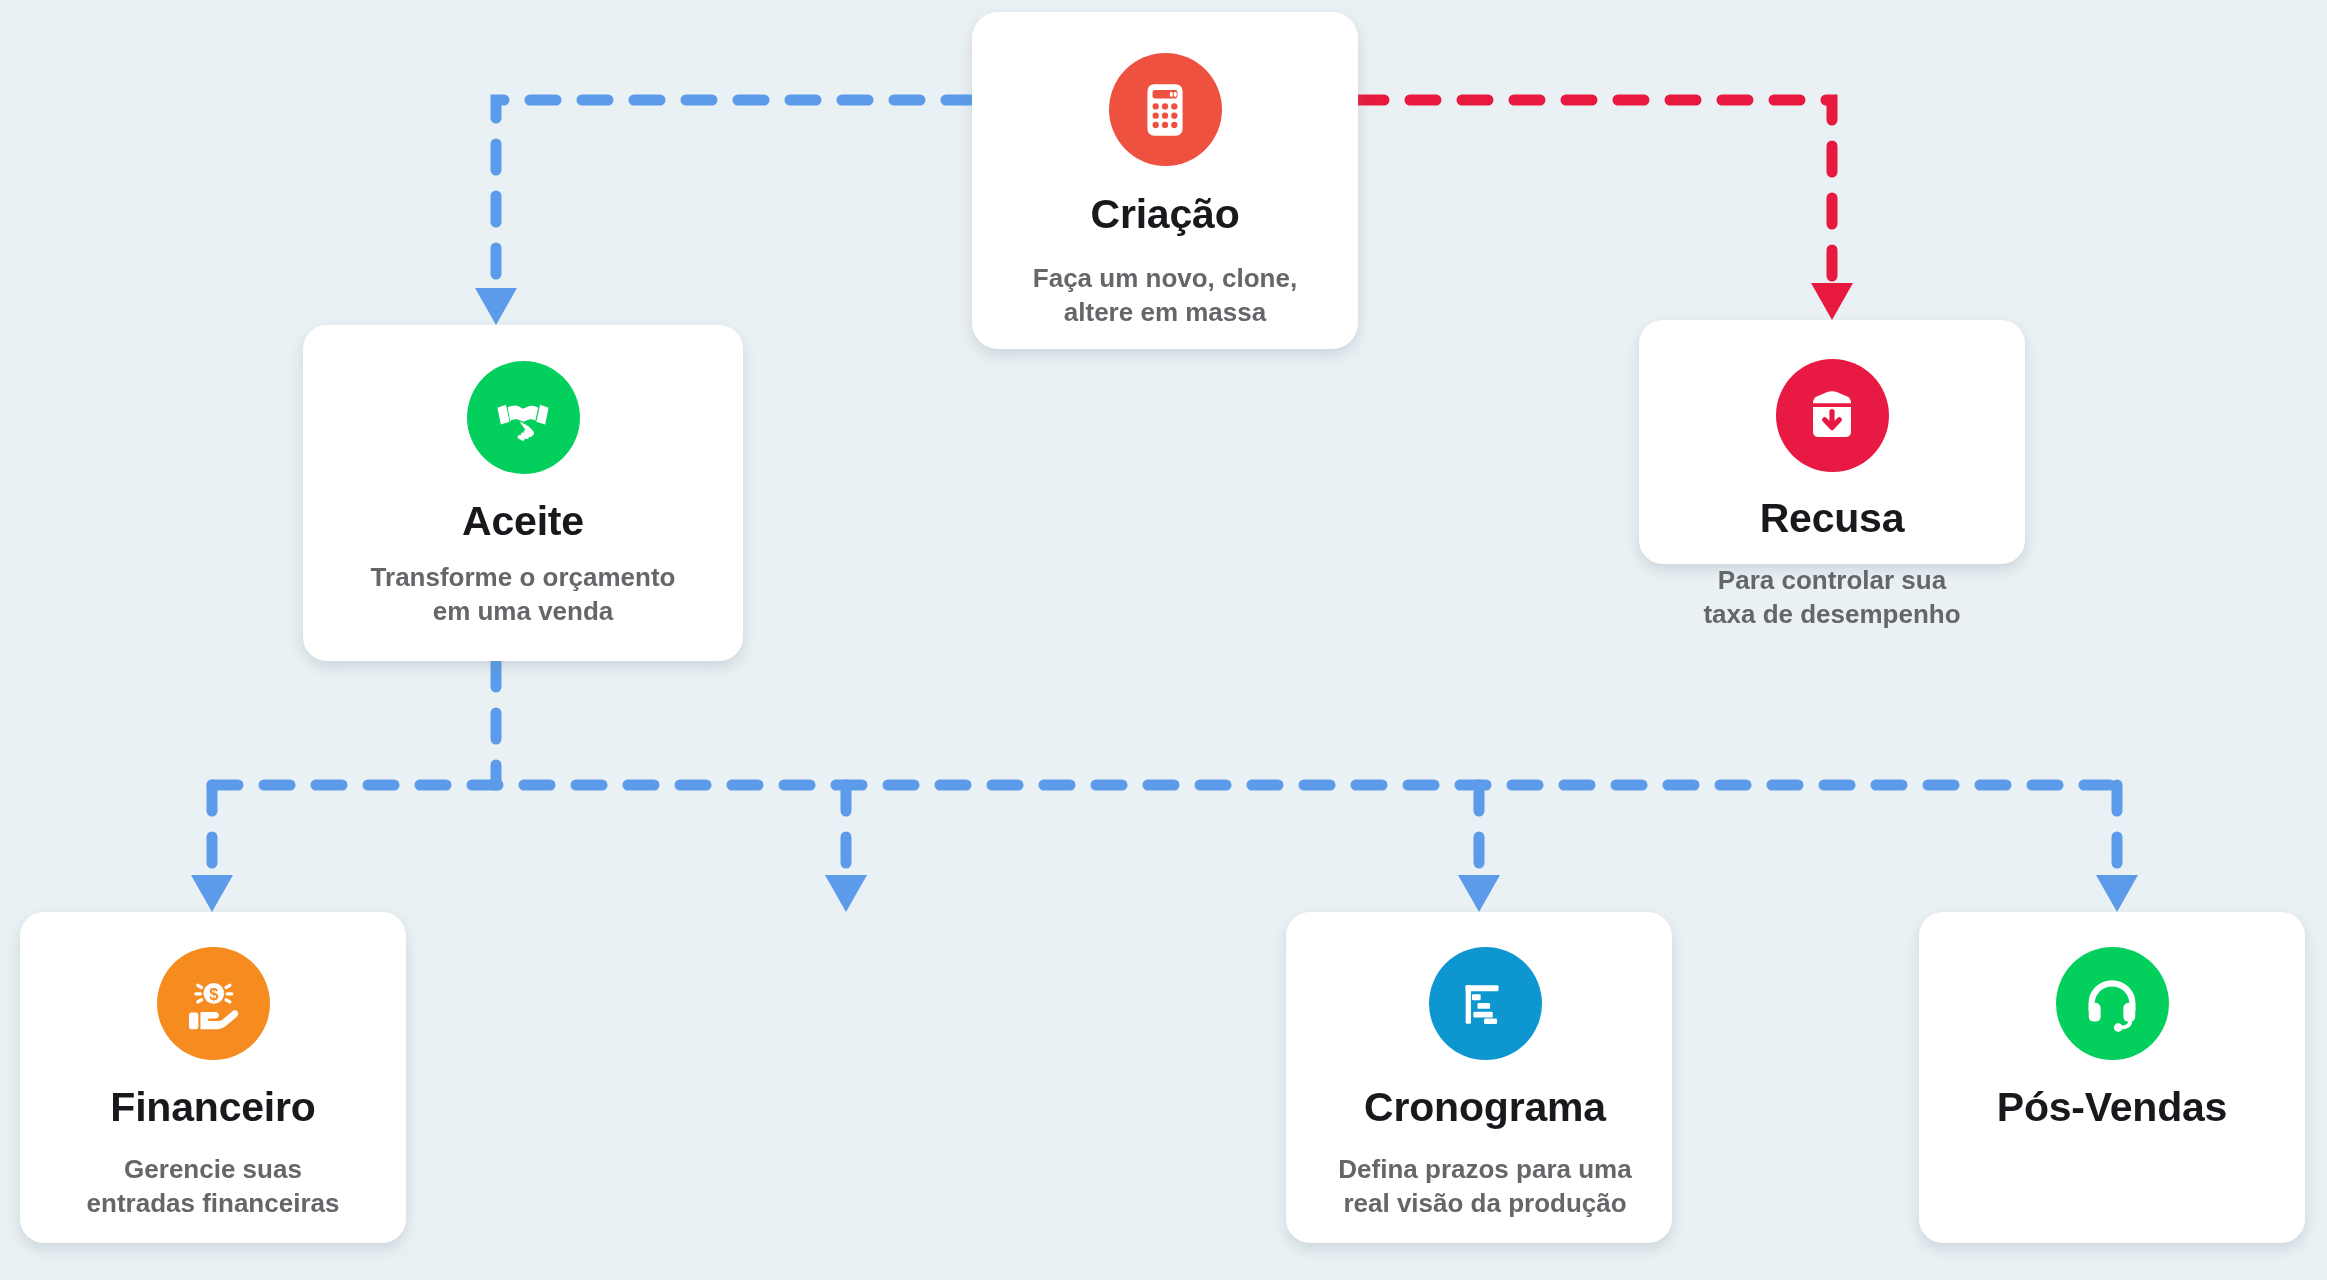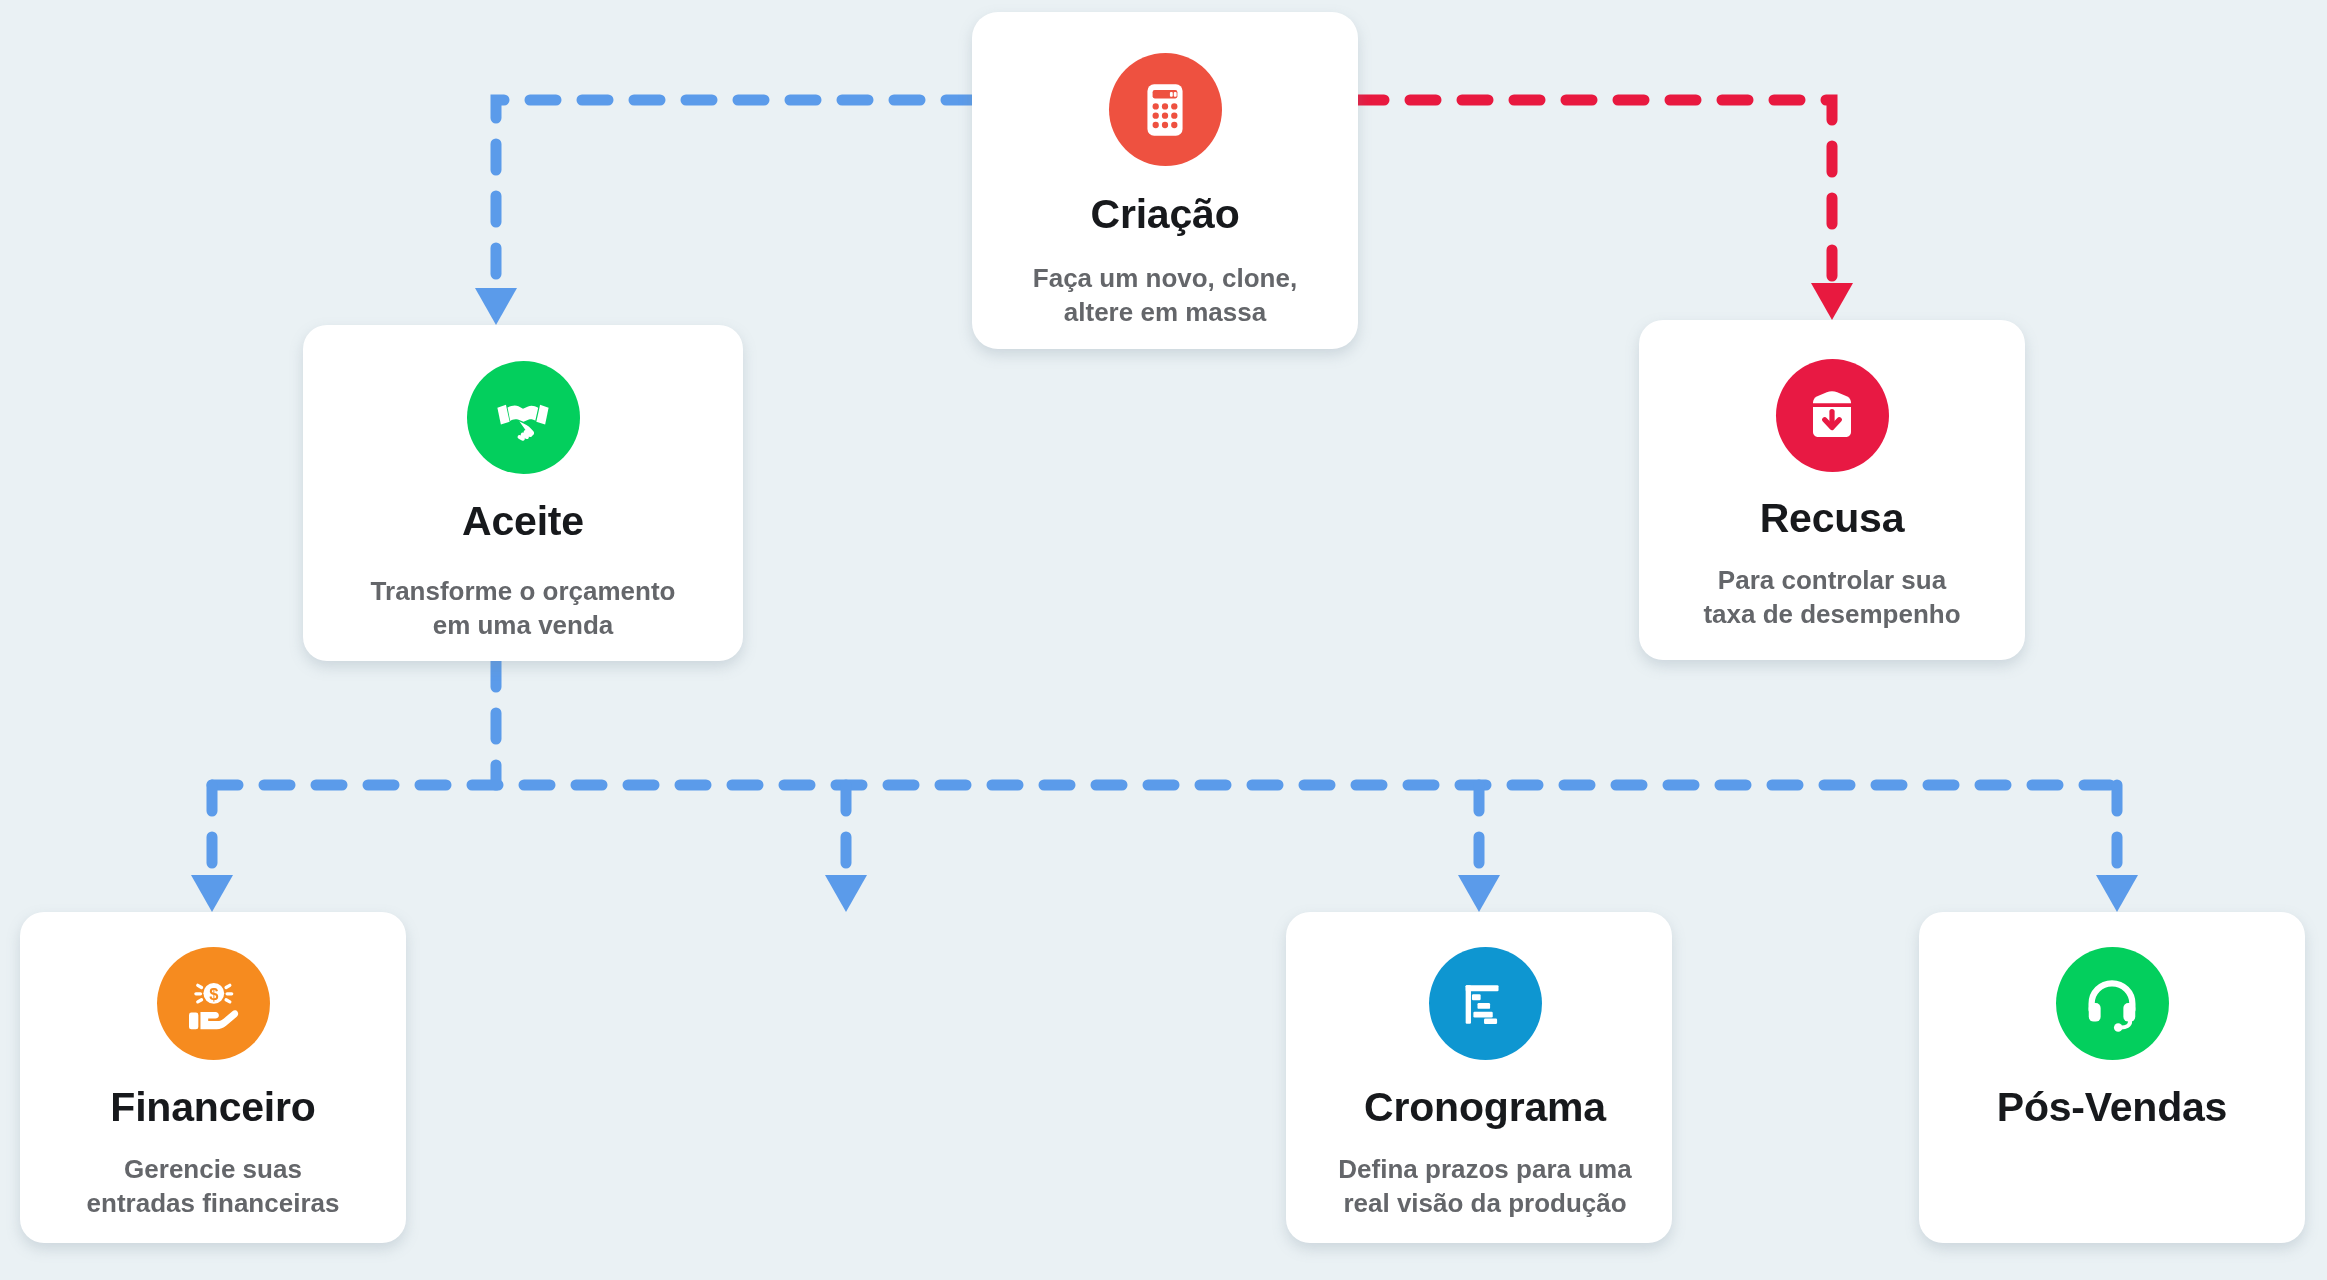--- a/index.html
+++ b/index.html
@@ -74,24 +74,24 @@
   }
   #card-criacao .card-icon { width: 113px; height: 113px; margin-top: 41px; background: #ee5140; }
   #card-criacao .card-title { font-size: 41px; margin-top: 26px; }
   #card-criacao .card-desc  { font-size: 26px; margin-top: 24px; }
 
   #card-aceite {
     left: 303px; top: 325px; width: 440px; height: 336px;
   }
   #card-aceite .card-icon { width: 113px; height: 113px; margin-top: 36px; background: #03cf5d; }
   #card-aceite .card-title { font-size: 41px; margin-top: 25px; }
-  #card-aceite .card-desc  { font-size: 26px; margin-top: 30px; }
+  #card-aceite .card-desc  { font-size: 26px; margin-top: 16px; }
 
   #card-recusa {
-    left: 1639px; top: 320px; width: 386px; height: 340px;
+    left: 1639px; top: 320px; width: 386px; height: 244px;
   }
   #card-recusa .card-icon { width: 113px; height: 113px; margin-top: 39px; background: #e81943; }
   #card-recusa .card-title { font-size: 41px; margin-top: 24px; }
   #card-recusa .card-desc  { font-size: 26px; margin-top: 22px; }
 
   .card-bottom {
     top: 912px; width: 386px; height: 331px;
   }
   .card-bottom .card-icon { width: 113px; height: 113px; margin-top: 35px; }
   .card-bottom .card-title { font-size: 41px; margin-top: 25px; }

